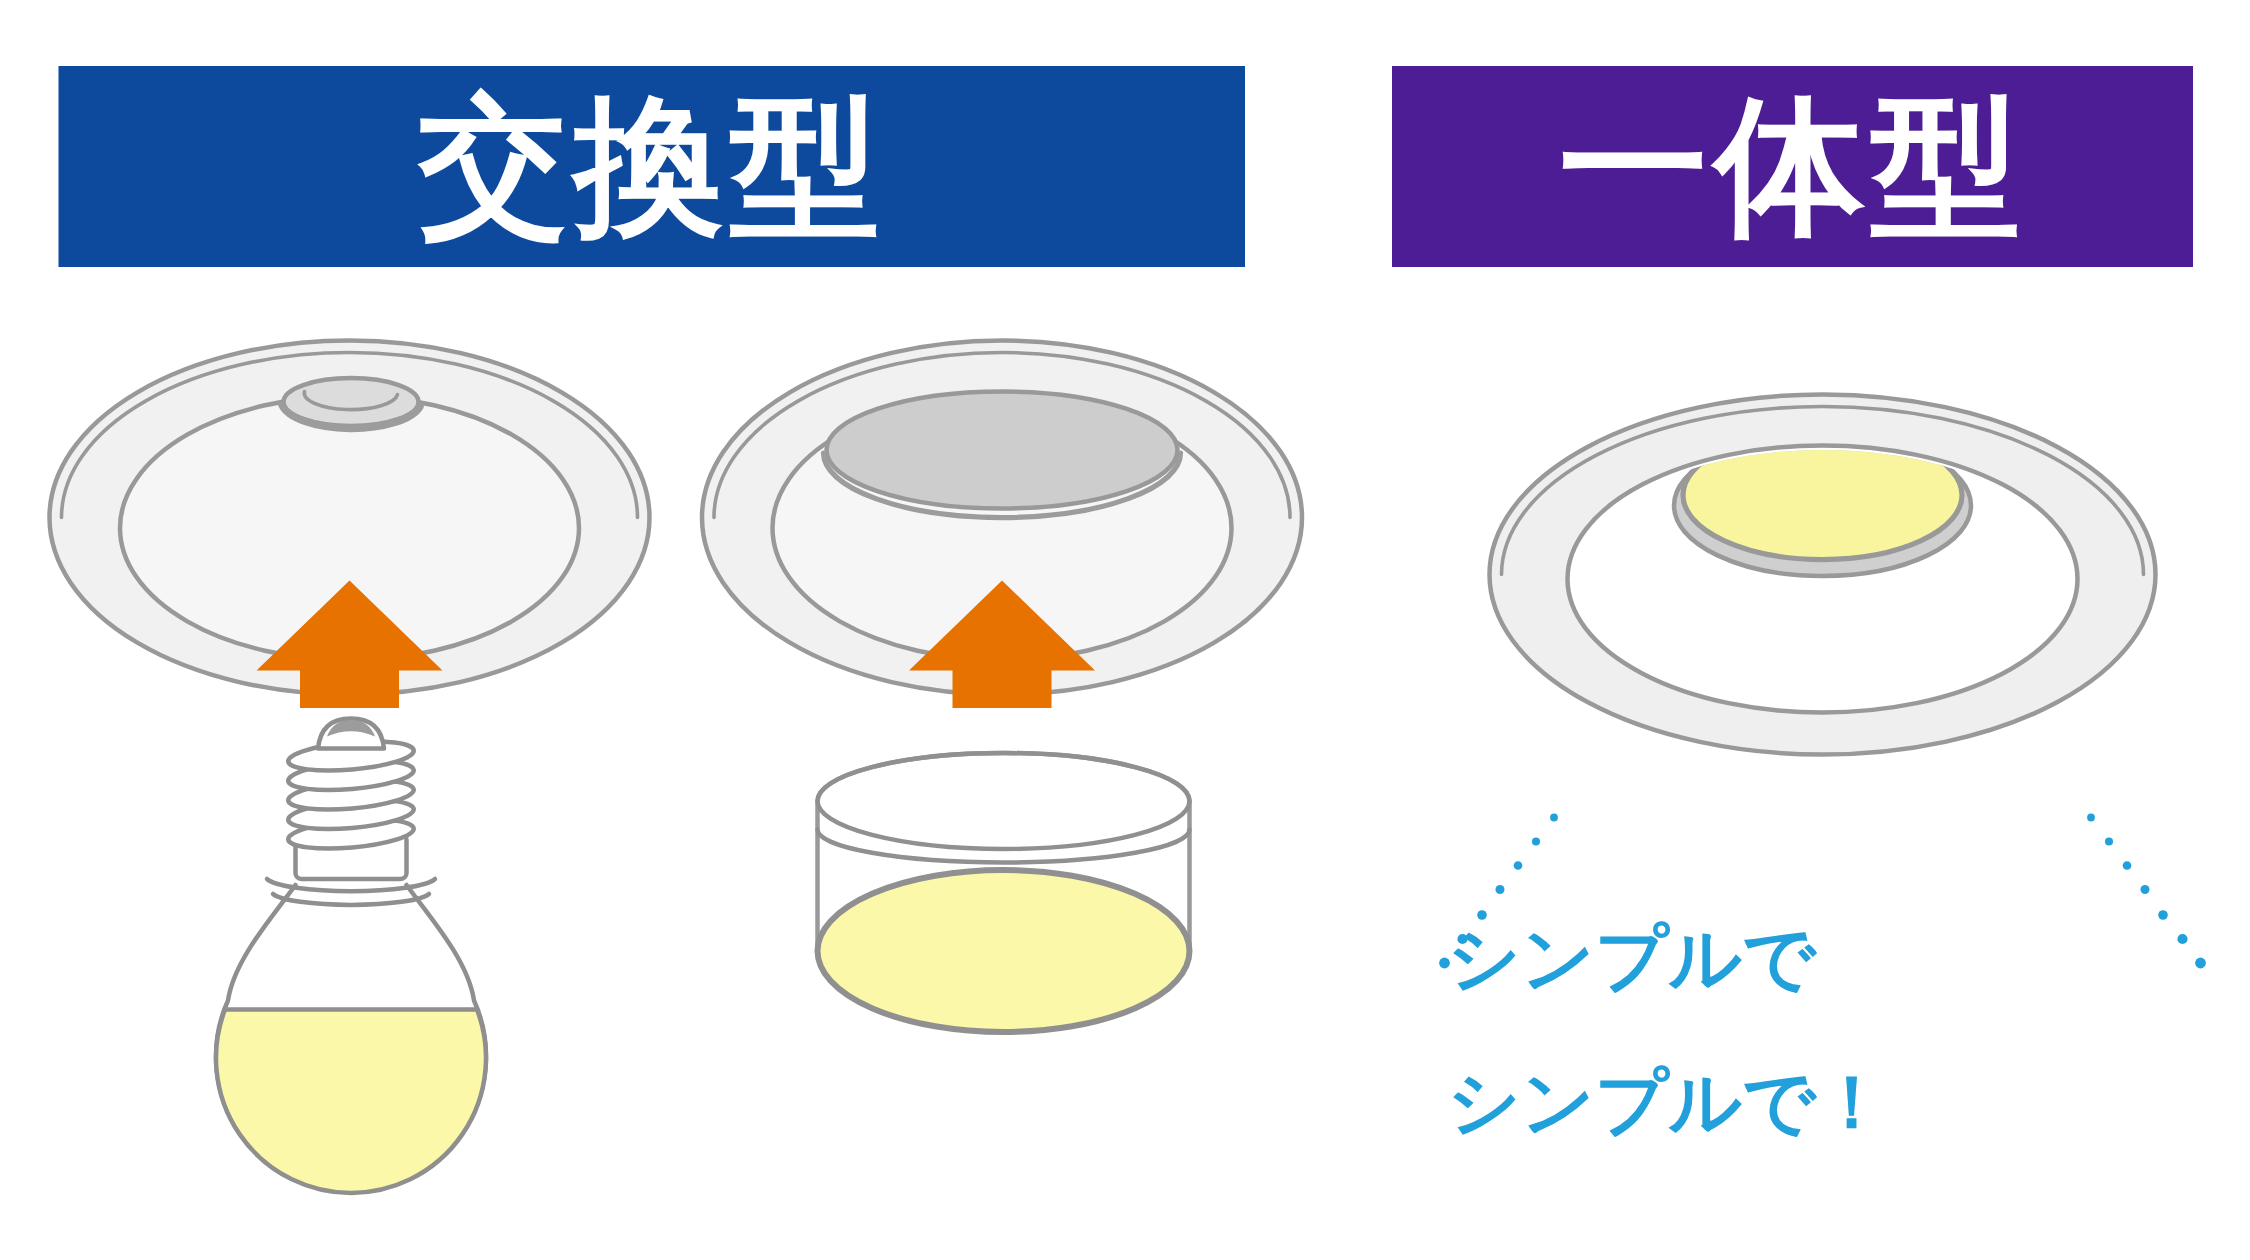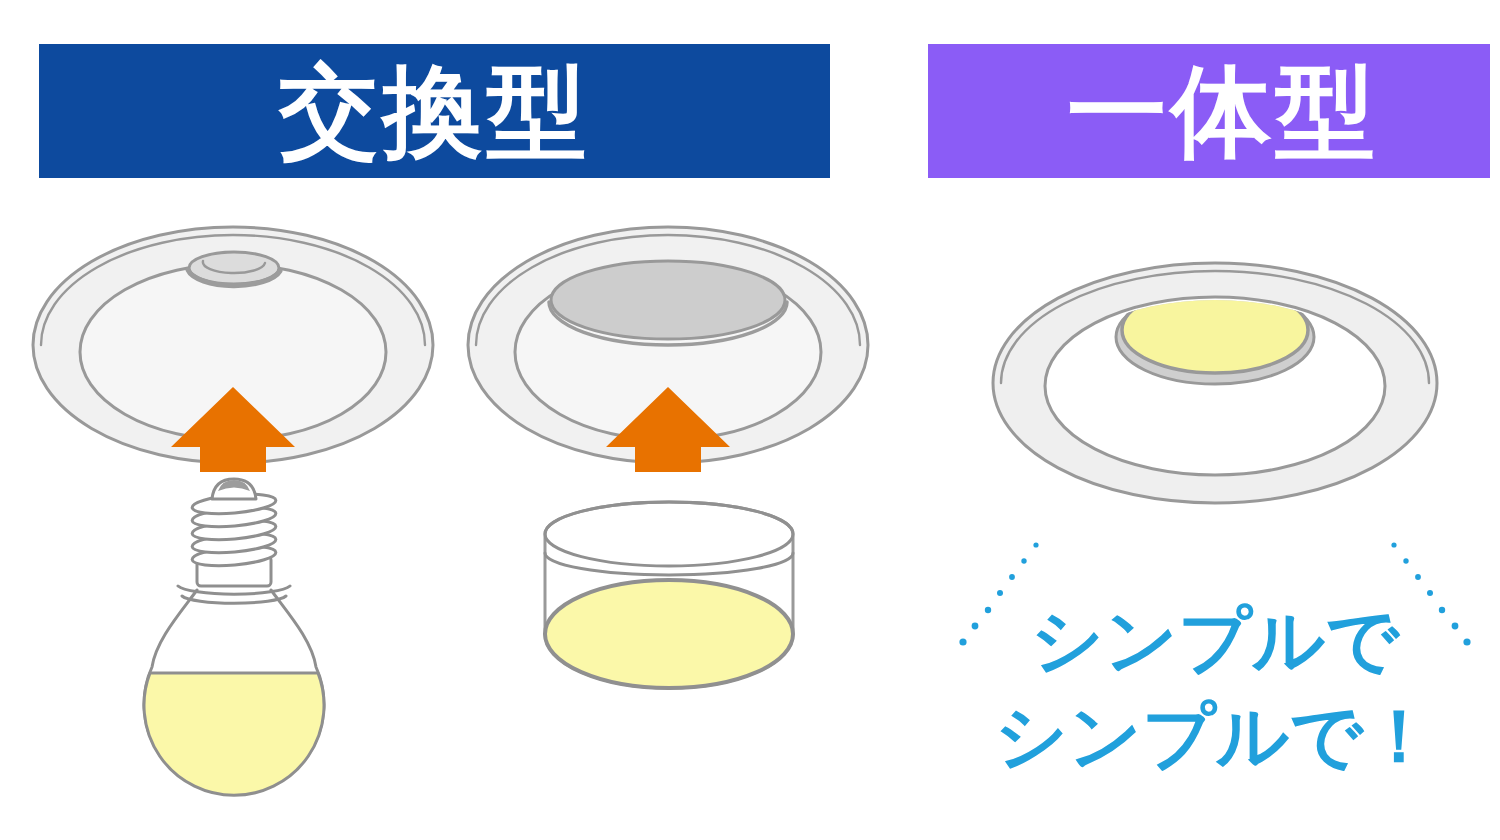--- a/index.html
+++ b/index.html
@@ -11,39 +11,39 @@
     position:absolute; top:44px; height:134px;
     display:flex; align-items:center; justify-content:center;
     color:#ffffff; font-size:100px; font-weight:700; letter-spacing:4px;
     line-height:1;
   }
   .banner-left  { left:39px;  width:791px; }
   .banner-right { left:928px; width:534px; }
   .stage { position:absolute; left:0; top:0; width:1500px; height:840px; }
   .caption {
     position:absolute; left:965px; top:592px; width:500px;
-    text-align:center; font-size:72px; font-weight:600; line-height:96px;
+    font-size:48px; font-weight:600; line-height:96px;
     letter-spacing:0px;
   }
   .caption span { display:block; }
   
   .ln   { stroke:#999999; stroke-width:3; stroke-linecap:round; stroke-linejoin:round; }
   .ln2  { stroke:#999999; stroke-width:2.4; stroke-linecap:round; fill:none; }
   .ln5  { stroke:#9c9c9c; stroke-width:5; stroke-linecap:round; fill:none; }
   .bulbln { stroke:#8f8f8f; stroke-width:3; stroke-linecap:round; stroke-linejoin:round; }
 </style>
 </head>
 <body>
 
 <div class="canvas">
 
   <div class="banner banner-left" style="background-color: rgb(13, 74, 158);">
     <span>交換型</span>
   </div>
-  <div class="banner banner-right" style="background-color: #8b5cf6; padding-left: 28px;">
+  <div class="banner banner-right" style="background-color: #4c1d95;">
     <span>一体型</span>
   </div>
 
   <svg class="stage" viewBox="0 0 1500 840">
     <defs>
       <clipPath id="recess3clip">
         <ellipse cx="1215" cy="386" rx="167" ry="86"></ellipse>
       </clipPath>
     </defs>
 

